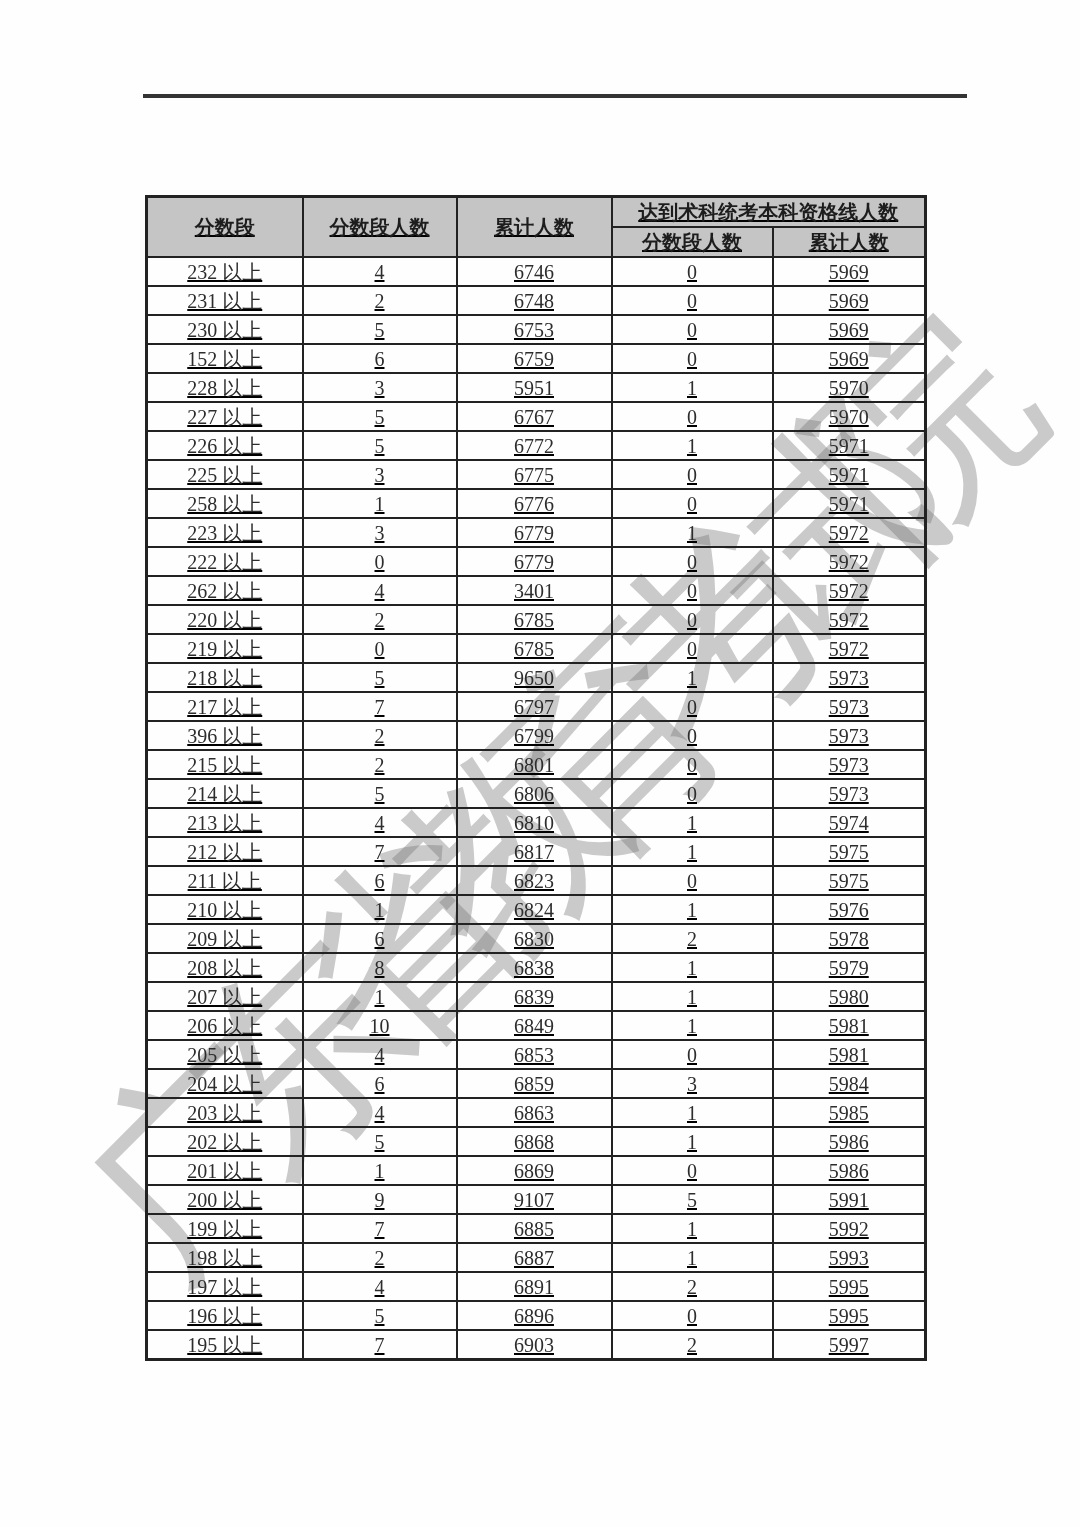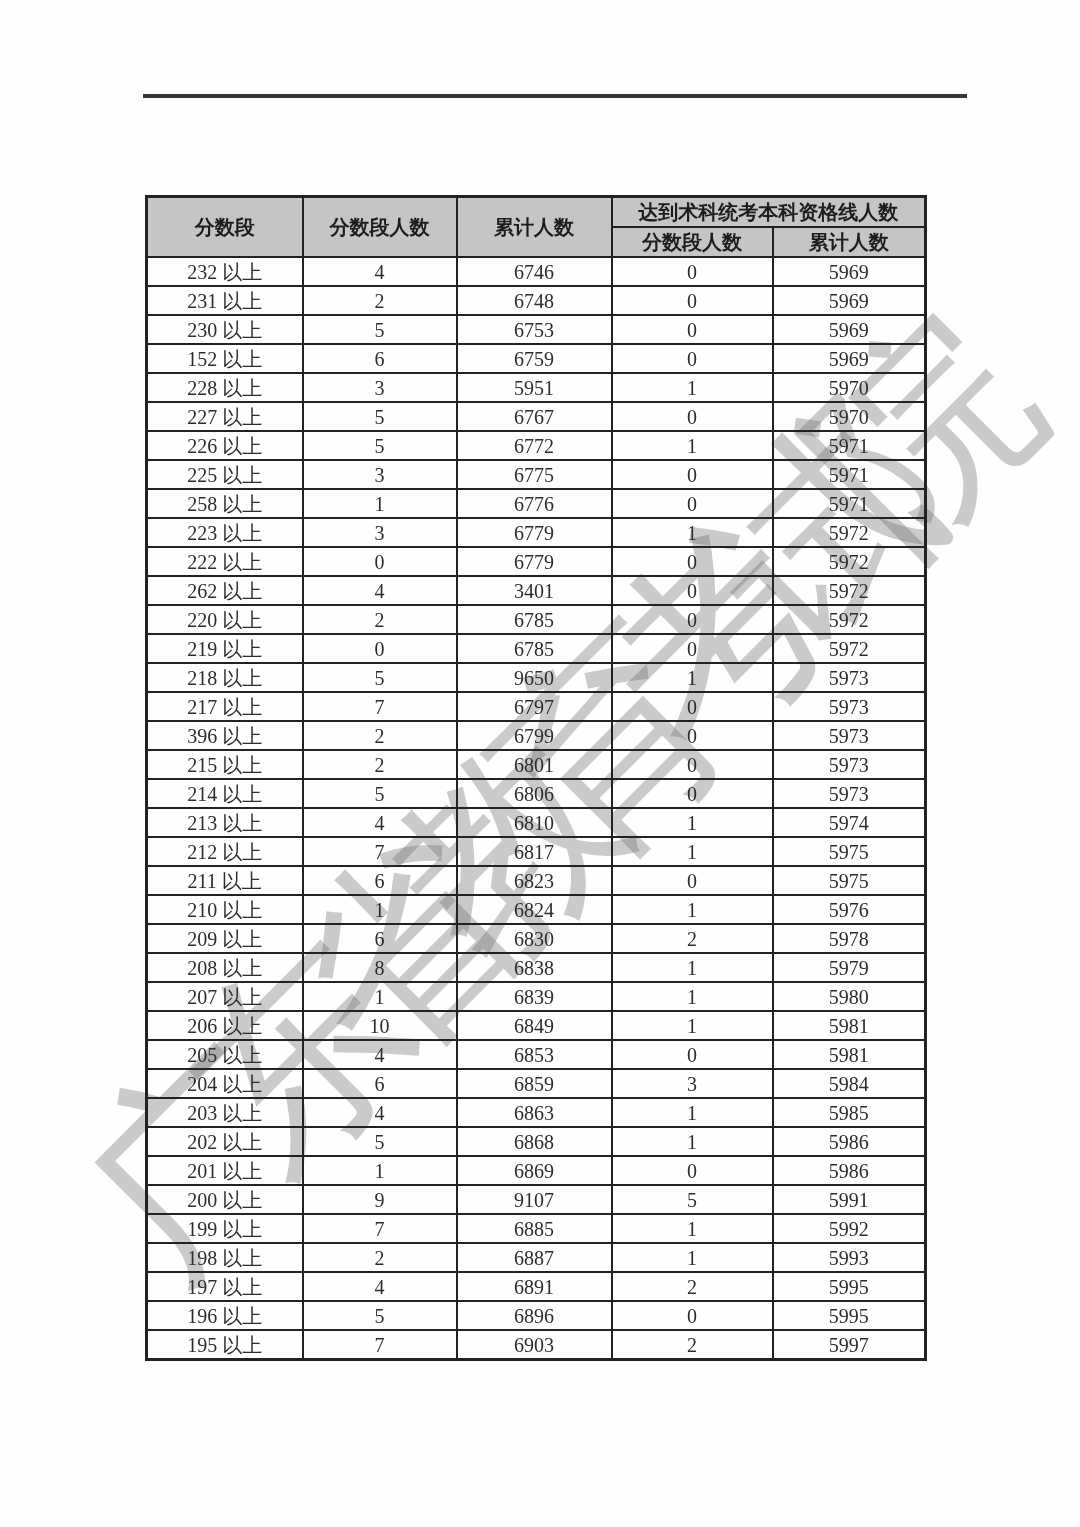--- a/index.html
+++ b/index.html
@@ -51,20 +51,21 @@
   table.score-table th,
   table.score-table td {
     border: 2px solid #222222;
     padding: 0;
     text-align: center;
     vertical-align: middle;
     overflow: hidden;
   }
   table.score-table {
     border: 3px solid #222222;
+    text-decoration: underline;
   }
   table.score-table th {
     background: #c5c5c5;
     font-weight: bold;
     font-size: 20px;
     color: #1d1d1d;
     height: 28px;
     line-height: 1.1;
   }
   table.score-table td {

